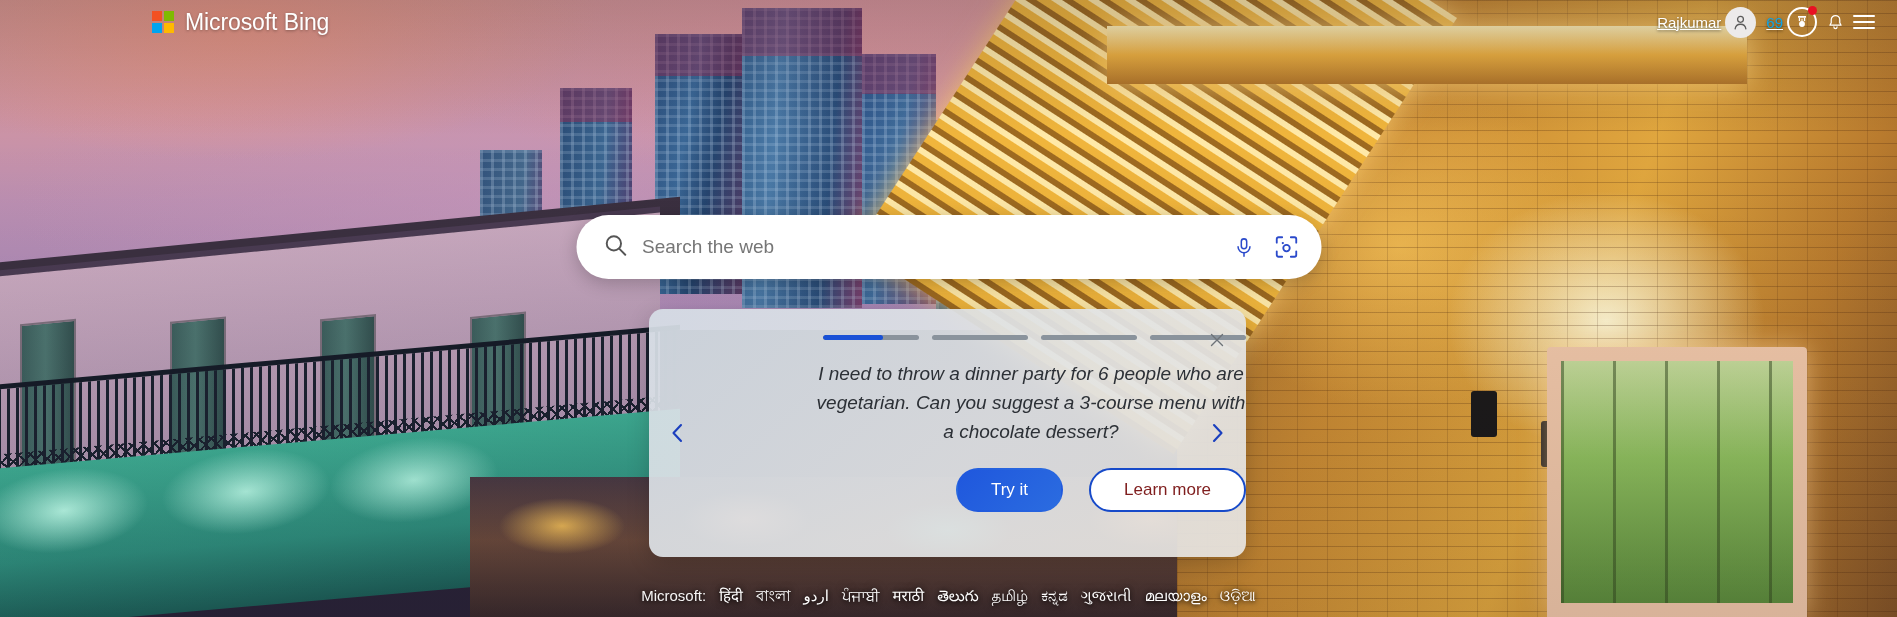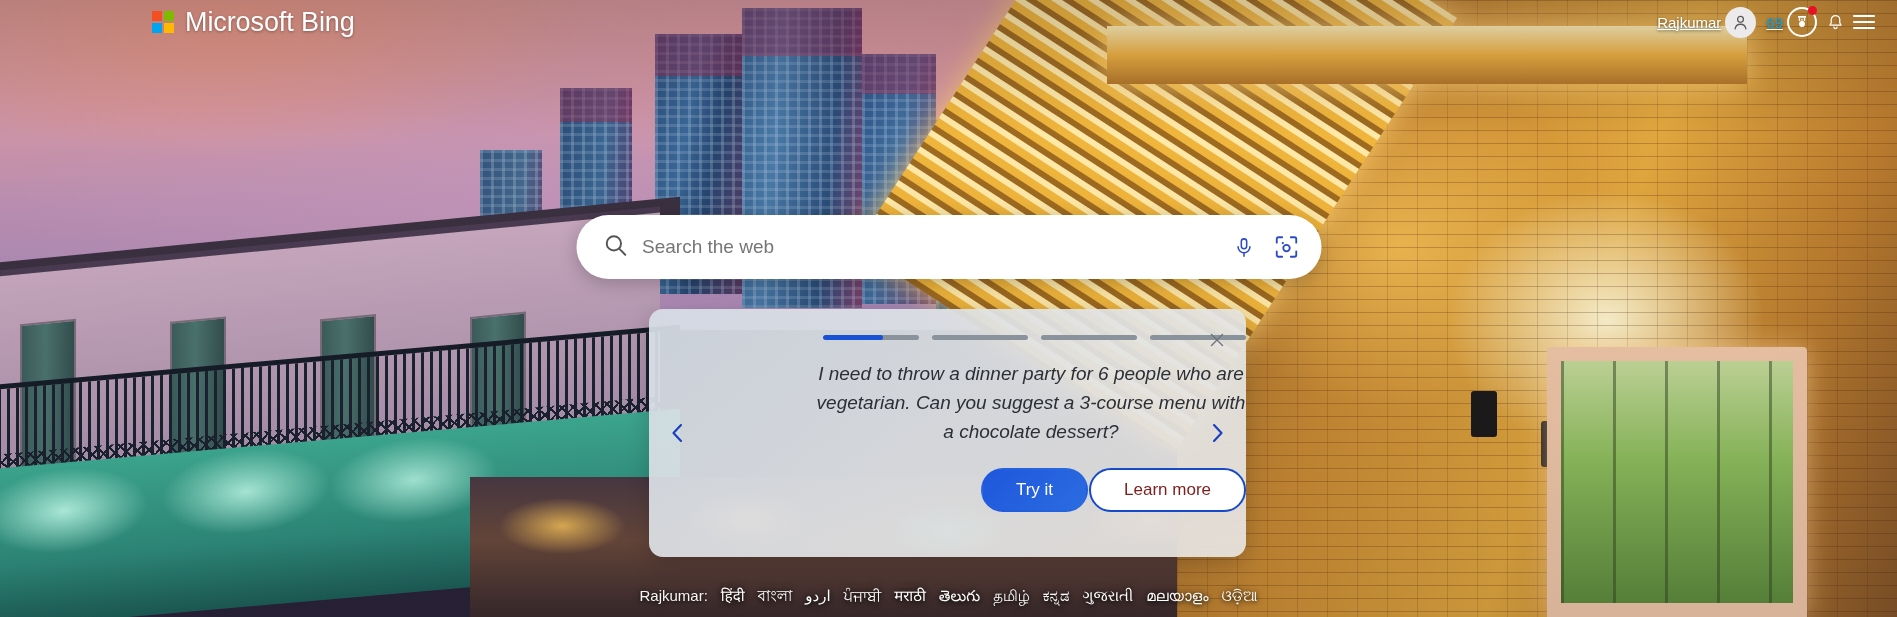--- a/index.html
+++ b/index.html
@@ -182,21 +182,21 @@
   .ms-logo {
     width: 22px; height: 22px;
     display: grid; grid-template-columns: 1fr 1fr; grid-template-rows: 1fr 1fr; gap: 2px;
   }
   .ms-logo i { display: block; }
   .ms-logo i:nth-child(1){ background:#f25022; }
   .ms-logo i:nth-child(2){ background:#7fba00; }
   .ms-logo i:nth-child(3){ background:#00a4ef; }
   .ms-logo i:nth-child(4){ background:#ffb900; }
   .brand-text {
-    font-size: 27px; letter-spacing: -.1px; color: #fff;
+    font-size: 23px; letter-spacing: -.1px; color: #fff;
     text-shadow: 0 1px 3px rgba(0,0,0,.35);
   }
 
   .nav { display: flex; align-items: center; gap: 52px; margin-left: 76px; }
   .nav a {
     color: rgba(255,255,255,.96); text-decoration: none; font-size: 15px;
     text-shadow: 0 1px 3px rgba(0,0,0,.45); cursor: pointer;
   }
 
   .header-right {
@@ -255,21 +255,21 @@
   .seg { width: 96px; height: 5px; border-radius: 3px; background: rgba(130,140,150,.55); overflow: hidden; }
   .seg i { display:block; height:100%; border-radius:3px; background:#1850d6; }
   .card-close {
     position: absolute; right: 18px; top: 20px; width: 22px; height: 22px;
     cursor: pointer; color: #6d7278;
   }
   .prompt {
     margin-top: 20px; width: 430px; text-align: center;
     font-style: italic; font-size: 19px; line-height: 1.52; color: #2c3036;
   }
-  .card-btns { display: flex; gap: 1px; margin-top: 21px; }
+  .card-btns { display: flex; gap: 26px; margin-top: 21px; }
   .btn {
     border-radius: 24px; height: 44px; padding: 0 33px;
     display: flex; align-items: center; justify-content: center;
     font-size: 17px; cursor: pointer; border: 2px solid transparent;
   }
   .btn-primary { background: linear-gradient(135deg,#1f57dd,#2b6ce0); color: #fff; }
   .btn-secondary { background: #fff; color: #7f1d1d; border-color: #174ac9; }
   .arrow {
     position: absolute; top: 50%; transform: translateY(-50%);
     width: 30px; height: 30px; cursor: pointer; color: #1a3fbe;
@@ -456,21 +456,21 @@
       </svg>
     </div>
     <div class="arrow arrow-next">
       <svg width="24" height="24" viewBox="0 0 24 24">
         <path d="M9 4 16.5 12 9 20" fill="none" stroke="currentColor" stroke-width="2.1" stroke-linecap="round" stroke-linejoin="round"></path>
       </svg>
     </div>
   </div>
 
   <div class="langbar">
-    <span class="lbl">Rajkumar:</span>
+    <span class="lbl">Microsoft:</span>
     <a href="#">हिंदी</a>
     <a href="#">বাংলা</a>
     <a href="#">اردو</a>
     <a href="#">ਪੰਜਾਬੀ</a>
     <a href="#">मराठी</a>
     <a href="#">తెలుగు</a>
     <a href="#">தமிழ்</a>
     <a href="#">ಕನ್ನಡ</a>
     <a href="#">ગુજરાતી</a>
     <a href="#">മലയാളം</a>

